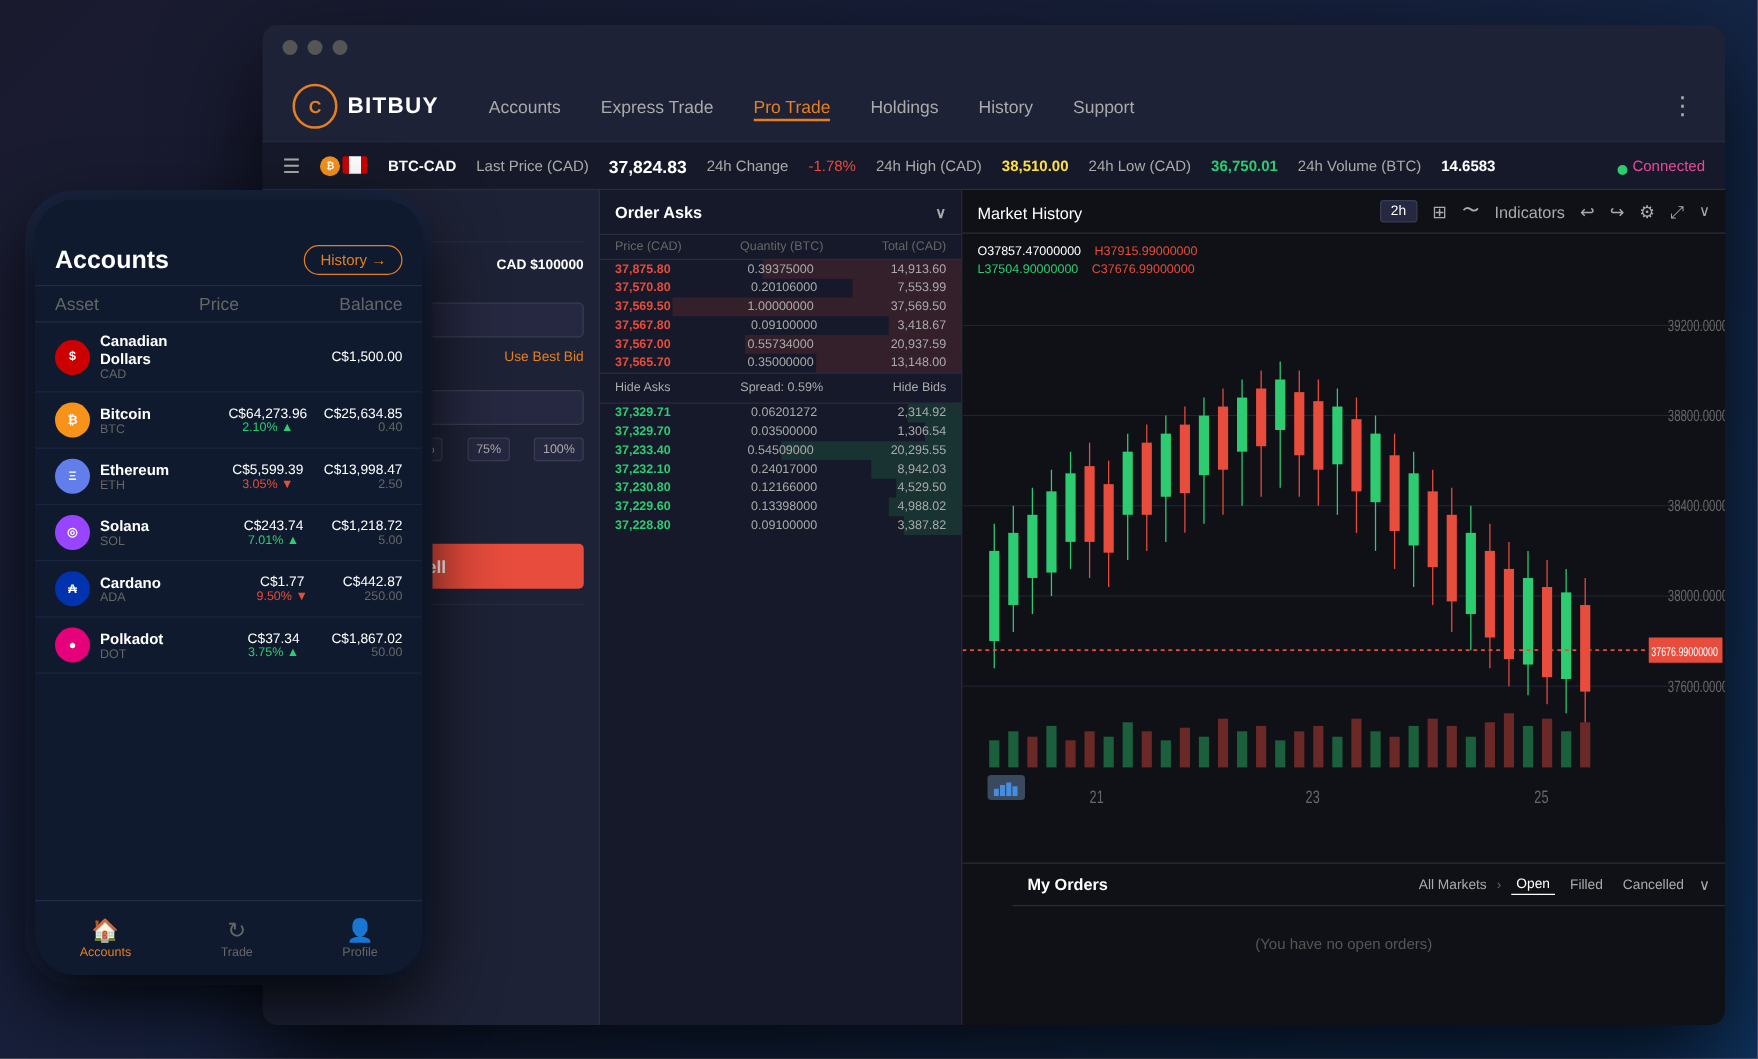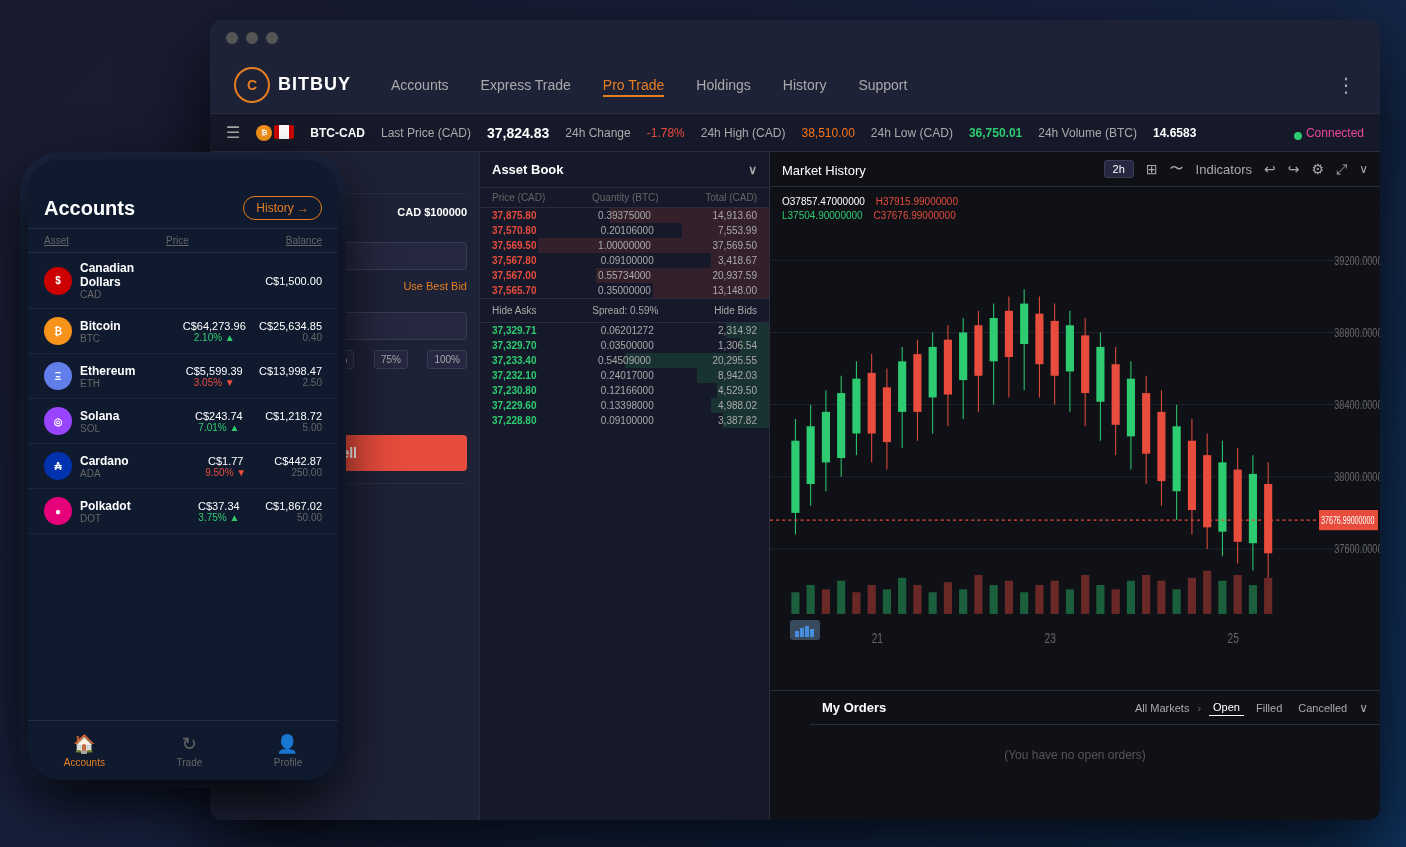--- a/index.html
+++ b/index.html
@@ -110,21 +110,21 @@
     .ticker-symbol {
       color: white;
       font-weight: 600;
     }
     .ticker-price {
       color: white;
       font-weight: 700;
       font-size: 14px;
     }
     .ticker-change-neg { color: #e74c3c; }
-    .ticker-high { color: #f97316; font-weight: 400; }
+    .ticker-high { color: #fde047; font-weight: 700; }
     .ticker-low { color: #2ecc71; font-weight: 600; }
     .ticker-connected {
       margin-left: auto;
       color: #ec4899;
       display: flex;
       align-items: flex-end;
       gap: 4px;
     }
     .dot-green {
       width: 8px; height: 8px;
@@ -527,22 +527,21 @@
     }
     .asset-table-header {
       display: flex;
       justify-content: space-between;
       padding: 6px 16px;
       border-top: 1px solid #1e2d45;
       border-bottom: 1px solid #1e2d45;
     }
     .asset-col-label {
       color: #666;
-      font-size: 10px;
-      text-decoration: underline;
+      font-size: 14px;
     }
     .asset-list {
       overflow-y: auto;
       height: 310px;
     }
     .asset-row {
       display: flex;
       align-items: center;
       padding: 8px 16px;
       border-bottom: 1px solid #1a2540;
@@ -720,21 +719,21 @@
           <span>:49:48 pm</span>
           <div class="history-volume">
             <span style="font-size:11px;color:#aaa;">Volume (BTC)</span>
           </div>
         </div>
       </div>
     </div>
 
     <div class="order-book">
       <div class="section-header">
-        <span>Asset Book</span>
+        <span>Order Asks</span>
         <span class="chevron-down">∨</span>
       </div>
       <div class="ob-col-headers">
         <span>Price (CAD)</span>
         <span>Quantity (BTC)</span>
         <span>Total (CAD)</span>
       </div>
 
       <div>
         <div class="ob-row ask">

